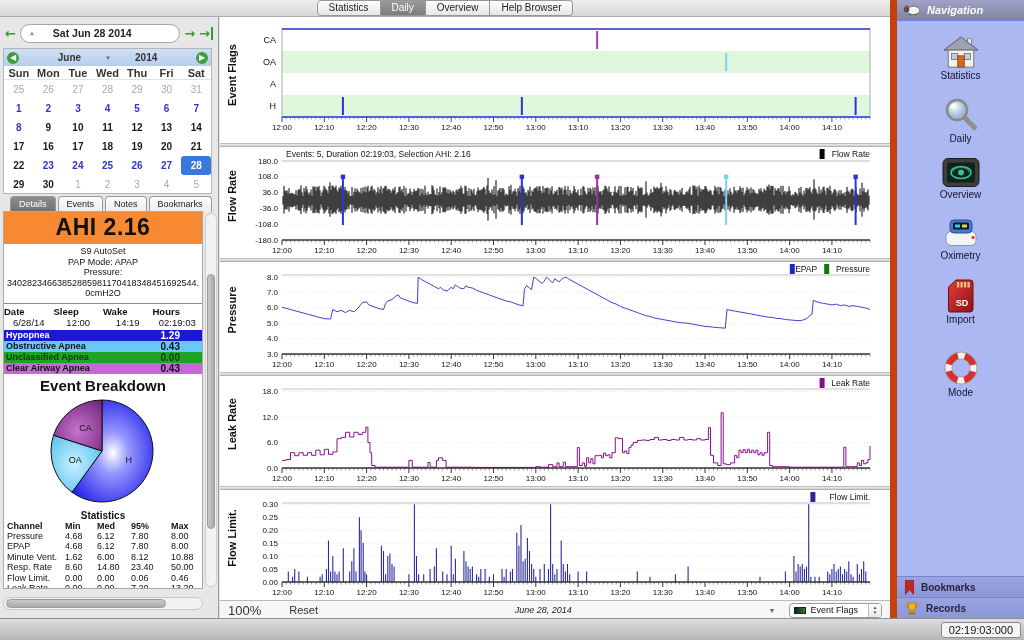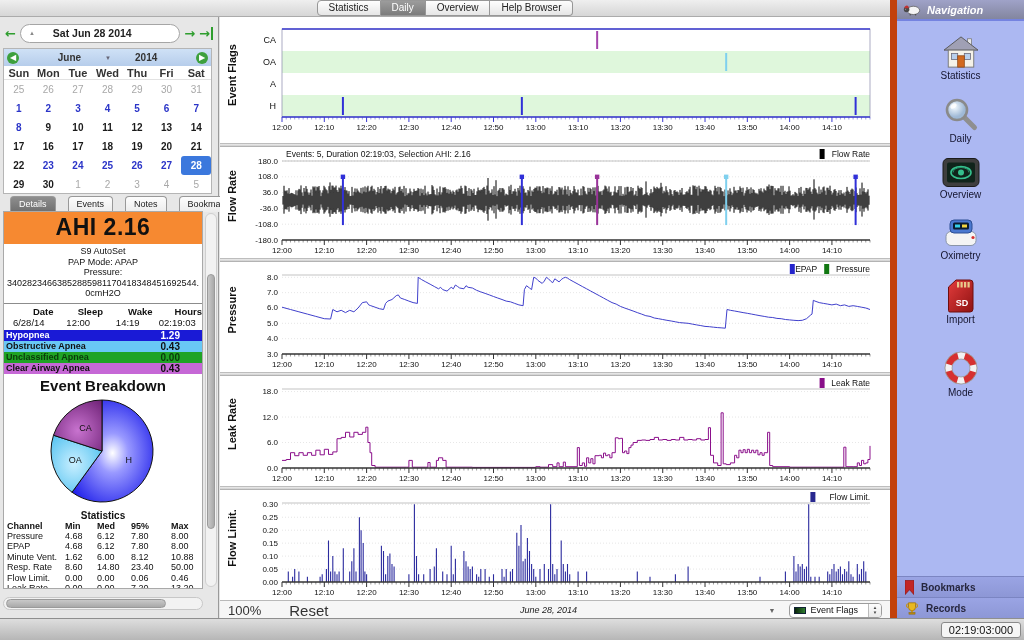--- a/index.html
+++ b/index.html
@@ -42,32 +42,32 @@
   .caldays div { font-size:11px; font-weight:bold; text-align:center; line-height:14px; color:#333; }
   .calrow { height:19px; }
   .calcell { font-size:10px; text-align:center; line-height:19px; font-weight:bold; }
   .calcell.out { color:#A8A8A8; font-weight:normal; }
   .calcell.normal { color:#1A1A1A; }
   .calcell.data { color:#2B35C8; }
   .calcell.selected { color:#FFF; background:#3B78DD; border-radius:3px; }
 
   .paneltabs { position:absolute; left:10px; top:179px; height:16px; display:flex; }
   .ptab { font-size:9px; padding:2px 8px 1px; border:1px solid #999; border-bottom:none;
-    border-radius:4px 4px 0 0; background:linear-gradient(#FDFDFD,#ECECEC); margin-right:12px; color:#222; }
+    border-radius:4px 4px 0 0; background:linear-gradient(#FDFDFD,#ECECEC); margin-right:2px; color:#222; }
   .ptab.active { background:linear-gradient(#8E8E8E,#6F6F6F); color:#FFF; }
 
   .detailbox { position:absolute; left:3px; top:194px; width:200px; bottom:29px;
     background:#FFF; border:1px solid #A9A9A9; overflow:hidden; }
   .ahibanner { background:#F68931; text-align:center; font-size:23px; font-weight:bold;
     padding:2px 0 3px; letter-spacing:0.5px; }
   .machineinfo { text-align:center; font-size:9px; line-height:10.5px; padding:2px 2px 1px; }
   .machineinfo .bignum { word-break:break-all; }
   .dsep { border-top:1px solid #8C8C8C; margin:3px 0 2px; }
   table.session { width:100%; border-collapse:collapse; table-layout:fixed; }
-  table.session th { font-size:9.5px; font-weight:bold; text-align:right; }
+  table.session th { font-size:9.5px; font-weight:bold; text-align:left; }
   table.session td { font-size:9.5px; text-align:center; }
   .eventrows { margin-top:2px; }
   .eventrow { height:11px; display:flex; justify-content:space-between;
     padding:0 22px 0 2px; font-size:9px; font-weight:bold; }
   .breaktitle { text-align:center; font-weight:bold; font-size:15px; margin-top:3px; }
   .statstitle { text-align:center; font-weight:bold; font-size:10px; }
   table.stats { width:100%; border-collapse:collapse; table-layout:fixed; padding:0 2px; }
   table.stats th { font-size:9px; font-weight:bold; text-align:left; padding-left:3px; }
   table.stats td { font-size:9px; text-align:left; padding-left:3px; height:10.5px; }
 
@@ -86,21 +86,21 @@
   .ylab { position:absolute; left:0; top:0; bottom:14px; width:24px; display:flex;
     align-items:center; justify-content:center; }
   .ylab span { transform:rotate(-90deg); white-space:nowrap; font-weight:bold; font-size:11px; color:#111; }
   .splitter { height:4px; background:linear-gradient(#ECECEC,#CFCFCF);
     border-top:1px solid #BDBDBD; border-bottom:1px solid #B3B3B3; }
   svg.chart { display:block; }
 
   .chtoolbar { height:19px; border-top:1px solid #B9B9B9; background:#F6F6F6;
     display:flex; align-items:center; padding:0 8px; gap:12px; }
   .chtoolbar .zoom { font-size:13px; color:#333; }
-  .chtoolbar .reset { font-size:15px; color:#333;padding-left:16px; }
+  .chtoolbar .reset { font-size:11px; color:#333;padding-left:16px; }
   .chtoolbar .cdate { flex:1; text-align:center; font-style:italic; font-size:9px; color:#222; }
   .chtoolbar .ddtri { font-size:7px; color:#666; margin-right:2px; }
   .dropdown { display:flex; align-items:center; background:#FFF; border:1px solid #9C9C9C;
     border-radius:4px; height:15px; padding-left:4px; gap:4px; }
   .dropdown .swatch { width:12px; height:7px; background:linear-gradient(90deg,#0A230A,#2F7E2F); border:1px solid #123; }
   .dropdown .dlabel { font-size:9px; padding-right:6px; }
   .dropdown .stepper { border-left:1px solid #BBB; background:linear-gradient(#FDFDFD,#E8E8E8);
     width:13px; height:100%; display:flex; flex-direction:column; align-items:center; justify-content:center;
     font-size:4.5px; color:#444; line-height:5px; border-radius:0 3px 3px 0; }
 

